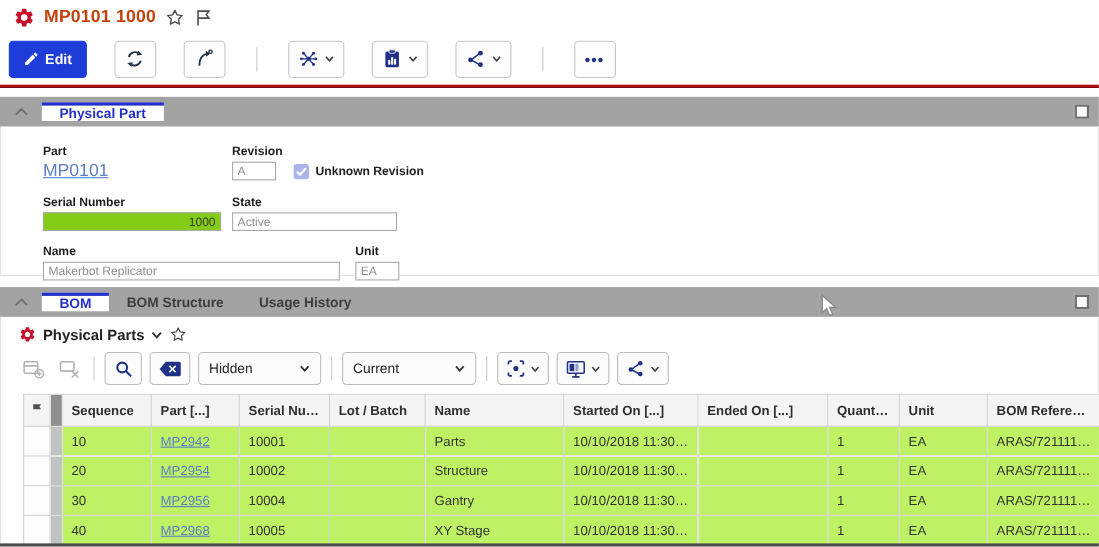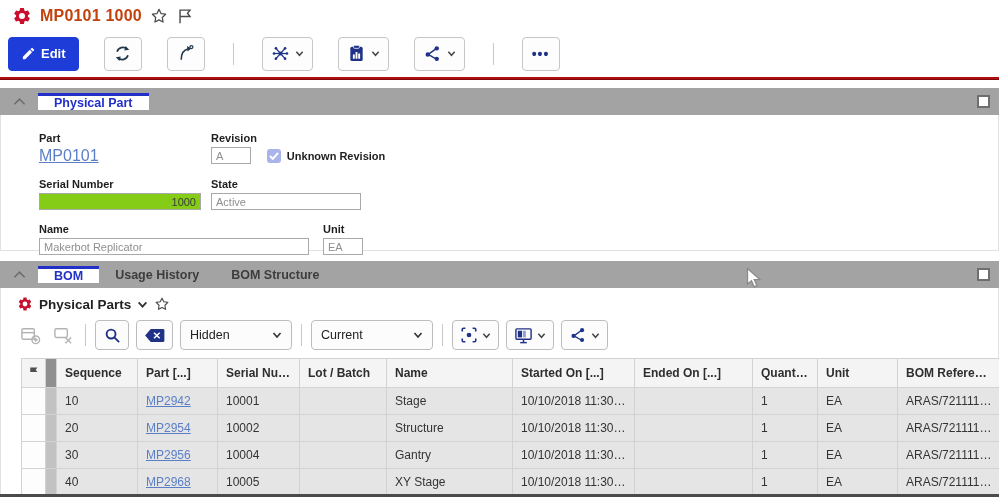--- a/index.html
+++ b/index.html
@@ -84,21 +84,21 @@
   .g-select.w1 { width: 112px; }
   .g-select.w2 { width: 122px; }
   .g-sep { width: 1px; height: 22px; background: #c9c9c9; margin: 0 2px; }
 
   
   table.bom { border-collapse: collapse; table-layout: fixed; width: 979px; margin-left: 20px; font-size: 12px; }
   table.bom th, table.bom td { border: 1px solid #d2d2d2; overflow: hidden; white-space: nowrap; text-overflow: ellipsis; }
   table.bom thead th {
     background: #f4f4f4; font-weight: bold; color: #2e2e2e; text-align: left; padding: 7px 8px; height: 29px; font-size: 12px;
   }
-  table.bom td { background: #e5e5e5; padding: 6px 8px; height: 27px; color: #333; }
+  table.bom td { background: #bef264; padding: 6px 8px; height: 27px; color: #333; }
   table.bom th.handle { background: #8f8f8f; padding: 0; }
   table.bom td.handle { background: #c2c2c2; padding: 0; }
   table.bom th.flagcol { background: #f4f4f4; text-align: center; padding: 0; }
   table.bom td.flagcol { background: #fdfdfd; }
   table.bom a { color: #5b7fc7; text-decoration: underline; }
 
   .bottom-strip { position: absolute; left: 0; bottom: 0; width: 999px; height: 3px; background: #4b4b4b; }
   .mouse-cursor { position: absolute; left: 746px; top: 267px; pointer-events: none; }
 </style>
 </head>
@@ -296,22 +296,22 @@
 <section class="panel" style="margin-top:10px;">
   <div class="tabstrip">
     <span class="collapse-cell">
       <span style="display:inline-flex">
         <svg width="13" height="9" viewBox="0 0 14 9" fill="none" stroke="#6d6d6d" stroke-width="1.7">
             <path d="M1.5 7.5L7 2l5.5 5.5"></path>
           </svg>
       </span>
     </span>
     <div class="tab active">BOM</div>
+    <div class="tab">BOM Structure</div>
     <div class="tab">Usage History</div>
-    <div class="tab">BOM Structure</div>
     <span class="maximize-cell">
       <span class="maximize-box"></span>
     </span>
   </div>
   <div class="panel-body" style="height:206px; border-bottom:none;">
     <div class="grid-title-row">
       <span style="display:inline-flex">
         <svg width="16" height="16" viewBox="0 0 24 24">
             <path fill="#c8102e" d="M19.14 12.94c.04-.3.06-.61.06-.94 0-.32-.02-.64-.07-.94l2.03-1.58a.49.49 0 0 0 .12-.61l-1.92-3.32a.49.49 0 0 0-.59-.22l-2.39.96c-.5-.38-1.03-.7-1.62-.94l-.36-2.54a.48.48 0 0 0-.48-.41h-3.84c-.24 0-.43.17-.47.41l-.36 2.54c-.59.24-1.13.57-1.62.94l-2.39-.96a.49.49 0 0 0-.59.22L2.74 8.87c-.12.21-.08.47.12.61l2.03 1.58c-.05.3-.09.63-.09.94s.02.64.07.94l-2.03 1.58a.49.49 0 0 0-.12.61l1.92 3.32c.12.22.37.29.59.22l2.39-.96c.5.38 1.03.7 1.62.94l.36 2.54c.05.24.24.41.48.41h3.84c.24 0 .44-.17.47-.41l.36-2.54c.59-.24 1.13-.56 1.62-.94l2.39.96c.22.08.47 0 .59-.22l1.92-3.32c.12-.22.07-.47-.12-.61l-2.01-1.58zM12 15.6A3.6 3.6 0 1 1 12 8.4a3.6 3.6 0 0 1 0 7.2z"></path>
           </svg>
@@ -480,21 +480,21 @@
           </tr>
       </thead>
       <tbody>
           <tr>
             <td class="flagcol"></td>
             <td class="handle"></td>
             <td>10</td>
             <td><a href="#">MP2942</a></td>
             <td>10001</td>
             <td></td>
-            <td>Stage</td>
+            <td>Parts</td>
             <td>10/10/2018 11:30:00...</td>
             <td></td>
             <td>1</td>
             <td>EA</td>
             <td>ARAS/721111-1-3</td>
           </tr>
           <tr>
             <td class="flagcol"></td>
             <td class="handle"></td>
             <td>20</td>

